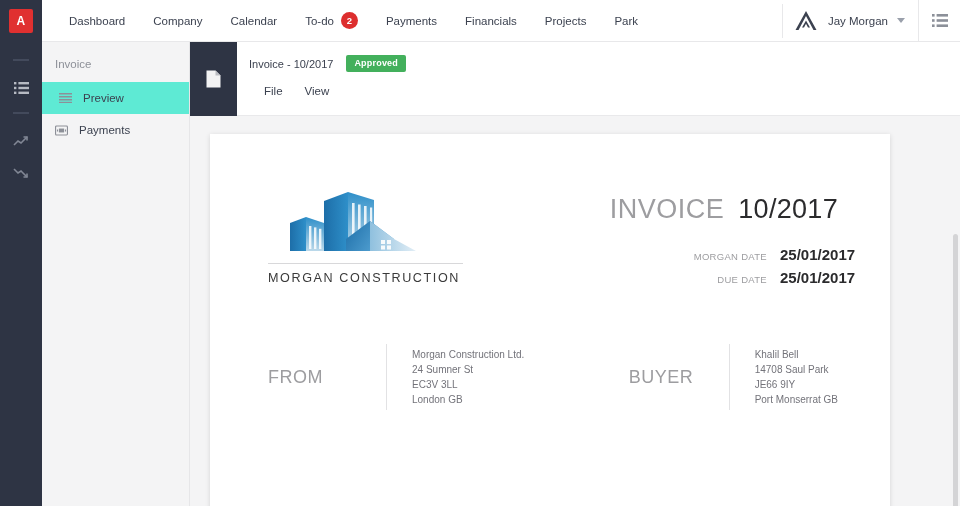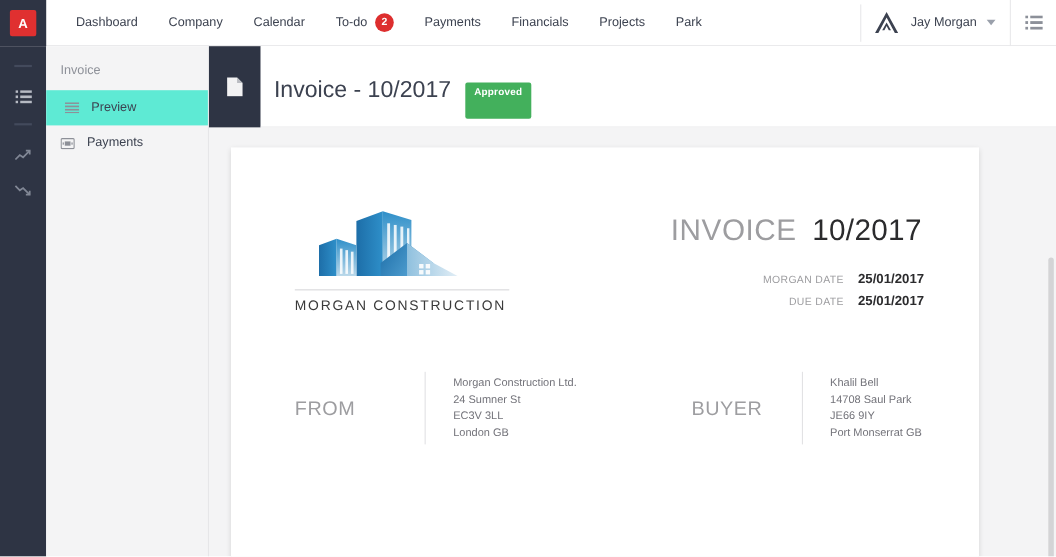--- a/index.html
+++ b/index.html
@@ -86,24 +86,24 @@
   
   .doc-tile {
     position: absolute; top: 42px; left: 190px; width: 47px; height: 74px;
     background: #2e3444; display: flex; align-items: center; justify-content: center;
   }
   .doc-head {
     position: absolute; top: 42px; left: 237px; width: 723px; height: 74px;
     background: #ffffff; border-bottom: 1px solid #e9e9eb;
   }
   .doc-title-row { display: flex; align-items: center; gap: 13px; padding: 13px 0 0 12px; }
-  .doc-title { font-size: 21px; color: #3c4250; }
+  .doc-title { font-size: 11px; color: #3c4250; }
   .badge {
     background: #43b05c; color: #fff; font-size: 9px; font-weight: bold;
-    padding: 3px 8px 20px; border-radius: 2px; letter-spacing: .2px; margin-top: 20px;
+    padding: 3px 8px 4px; border-radius: 2px; letter-spacing: .2px;
   }
   .doc-menu { display: flex; gap: 22px; padding: 13px 0 0 27px; align-items: flex-end; }
   .doc-menu span { font-size: 11.5px; color: #3c4250; cursor: pointer; }
 
   
   .canvas {
     position: absolute; top: 116px; left: 190px; width: 770px; height: 390px;
     background: #f4f4f5; overflow: hidden;
   }
   .paper {
@@ -127,21 +127,21 @@
   .inv-head { display: flex; align-items: baseline; justify-content: flex-end; gap: 14px; }
   .inv-word { font-size: 27px; color: #9d9da0; font-weight: 300; letter-spacing: .5px; }
   .inv-num { font-size: 27px; color: #2b2b2d; font-weight: 400; letter-spacing: .3px; }
   .inv-dates { margin-top: 21px; }
   .inv-date-row {
     display: flex; justify-content: flex-end; align-items: baseline;
     gap: 13px; margin-bottom: 6px;
   }
   .inv-date-lbl { font-size: 9.5px; color: #9d9da0; letter-spacing: .3px; }
   .inv-date-val {
-    font-size: 12px; color: #2b2b2d; font-weight: bold; width: 58px; text-align: center;
+    font-size: 15px; color: #2b2b2d; font-weight: bold; width: 58px; text-align: center;
   }
 
   .parties { display: flex; padding: 52px 52px 0 58px; }
   .party { display: flex; align-items: center; }
   .party.buyer { margin-left: auto; }
   .party-lbl {
     font-size: 18px; color: #9d9da0; font-weight: 300; letter-spacing: .5px;
     width: 118px;
   }
   .party.buyer .party-lbl { width: 100px; text-align: left; }

